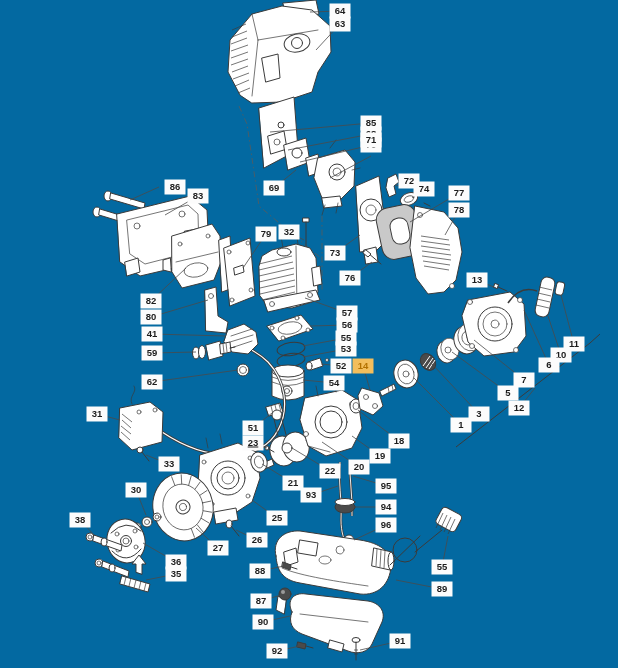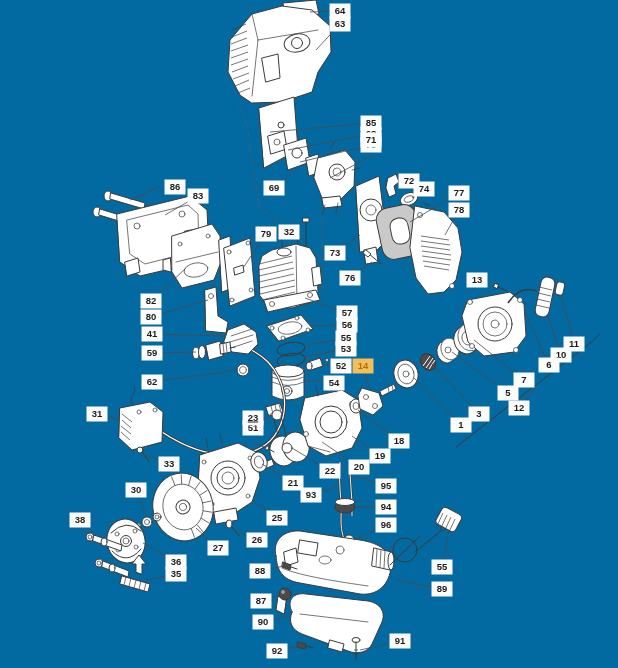--- a/index.html
+++ b/index.html
@@ -592,21 +592,21 @@
       <div class="callout" style="left: 346px; top: 349px; background: rgb(252, 252, 252); border-color: rgb(143, 143, 143); color: rgb(28, 28, 28);">53</div>
       <div class="callout" style="left: 341px; top: 366px; background: rgb(252, 252, 252); border-color: rgb(143, 143, 143); color: rgb(28, 28, 28);">52</div>
       <div class="callout" style="left: 363px; top: 366px; background: rgb(243, 190, 92); border-color: rgb(217, 159, 51); color: rgb(179, 113, 0);">14</div>
       <div class="callout" style="left: 334px; top: 383px; background: rgb(252, 252, 252); border-color: rgb(143, 143, 143); color: rgb(28, 28, 28);">54</div>
       <div class="callout" style="left: 152px; top: 334px; background: rgb(252, 252, 252); border-color: rgb(143, 143, 143); color: rgb(28, 28, 28);">41</div>
       <div class="callout" style="left: 152px; top: 353px; background: rgb(252, 252, 252); border-color: rgb(143, 143, 143); color: rgb(28, 28, 28);">59</div>
       <div class="callout" style="left: 152px; top: 382px; background: rgb(252, 252, 252); border-color: rgb(143, 143, 143); color: rgb(28, 28, 28);">62</div>
       <div class="callout" style="left: 97px; top: 414px; background: rgb(252, 252, 252); border-color: rgb(143, 143, 143); color: rgb(28, 28, 28);">31</div>
       <div class="callout" style="left: 169px; top: 464px; background: rgb(252, 252, 252); border-color: rgb(143, 143, 143); color: rgb(28, 28, 28);">33</div>
       <div class="callout" style="left: 253px; top: 428px; background: rgb(252, 252, 252); border-color: rgb(143, 143, 143); color: rgb(28, 28, 28);">51</div>
-      <div class="callout" style="left: 253px; top: 418px; background: rgb(252, 252, 252); border-color: rgb(143, 143, 143); color: rgb(28, 28, 28); text-decoration: underline;">23</div>
+      <div class="callout" style="left: 253px; top: 443px; background: rgb(252, 252, 252); border-color: rgb(143, 143, 143); color: rgb(28, 28, 28); text-decoration: underline;">23</div>
       <div class="callout" style="left: 399px; top: 441px; background: rgb(252, 252, 252); border-color: rgb(143, 143, 143); color: rgb(28, 28, 28);">18</div>
       <div class="callout" style="left: 380px; top: 456px; background: rgb(252, 252, 252); border-color: rgb(143, 143, 143); color: rgb(28, 28, 28);">19</div>
       <div class="callout" style="left: 359px; top: 467px; background: rgb(252, 252, 252); border-color: rgb(143, 143, 143); color: rgb(28, 28, 28);">20</div>
       <div class="callout" style="left: 330px; top: 471px; background: rgb(252, 252, 252); border-color: rgb(143, 143, 143); color: rgb(28, 28, 28);">22</div>
       <div class="callout" style="left: 293px; top: 483px; background: rgb(252, 252, 252); border-color: rgb(143, 143, 143); color: rgb(28, 28, 28);">21</div>
       <div class="callout" style="left: 311px; top: 495px; background: rgb(252, 252, 252); border-color: rgb(143, 143, 143); color: rgb(28, 28, 28);">93</div>
       <div class="callout" style="left: 386px; top: 486px; background: rgb(252, 252, 252); border-color: rgb(143, 143, 143); color: rgb(28, 28, 28);">95</div>
       <div class="callout" style="left: 386px; top: 507px; background: rgb(252, 252, 252); border-color: rgb(143, 143, 143); color: rgb(28, 28, 28);">94</div>
       <div class="callout" style="left: 386px; top: 525px; background: rgb(252, 252, 252); border-color: rgb(143, 143, 143); color: rgb(28, 28, 28);">96</div>
       <div class="callout" style="left: 277px; top: 518px; background: rgb(252, 252, 252); border-color: rgb(143, 143, 143); color: rgb(28, 28, 28);">25</div>

